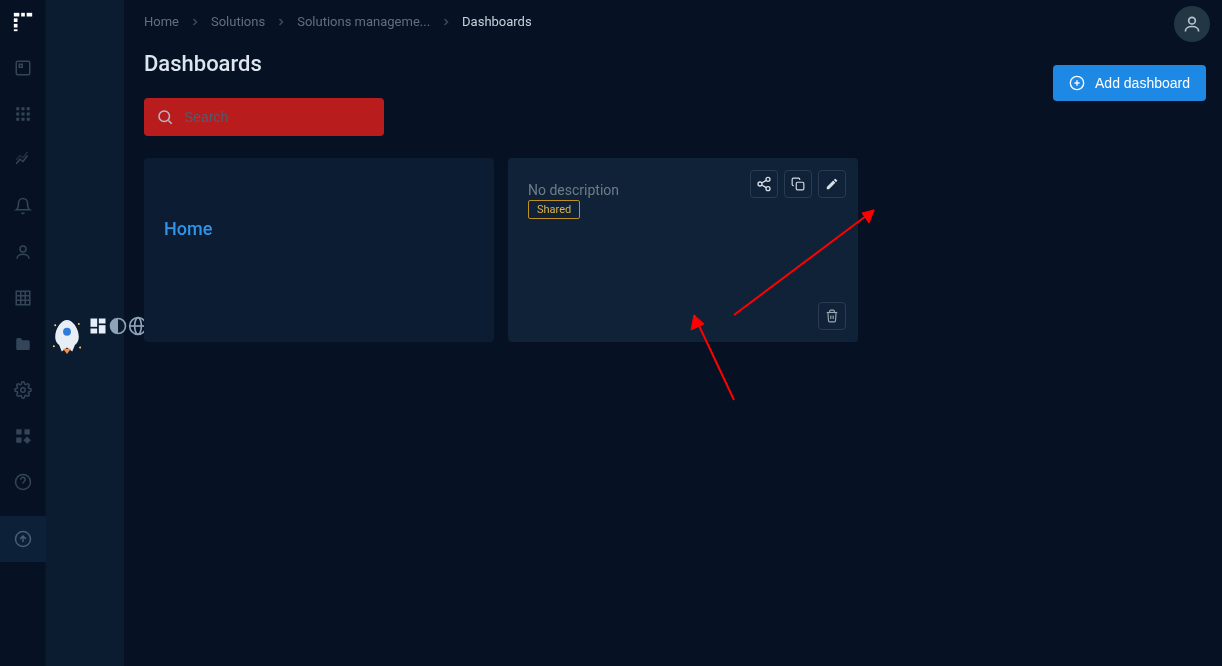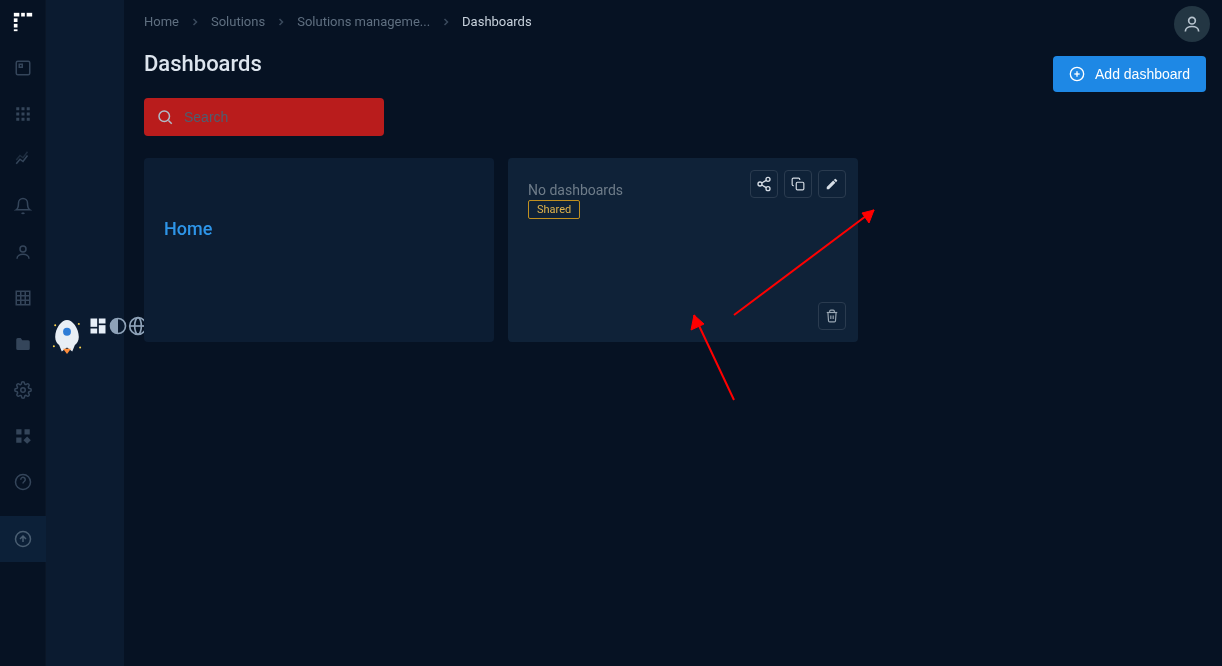--- a/index.html
+++ b/index.html
@@ -26,21 +26,21 @@
   .breadcrumb { display:flex; align-items:center; gap:10px; font-size:13px; color:#5f6f80;}
   .breadcrumb .crumb { cursor:pointer; color:#5f6f80;}
   .breadcrumb .crumb.current { color:#c8d2dd; cursor:default;}
   .breadcrumb .sep { color:#3a4a5c; display:flex; align-items:center;}
   .avatar { width:36px; height:36px; border-radius:50%; background:#233643; display:flex; align-items:center; justify-content:center; color:#b7c3ce; cursor:pointer; position:absolute; top:6px; right:12px;}
 
   .page-header { margin-top:22px;}
   .page-title { font-size:22px; font-weight:500; color:#dde5ee;}
   .page-subtitle { font-size:14px; color:#64727f; margin-top:6px;}
 
-  .add-btn { position:absolute; top:56px; right:16px; background:#1e88e5; color:#fff; border:none; border-radius:4px; height:36px; padding:0 16px; display:flex; align-items:center; gap:10px; font-size:14px; cursor:pointer;}
+  .add-btn { position:absolute; top:65px; right:16px; background:#1e88e5; color:#fff; border:none; border-radius:4px; height:36px; padding:0 16px; display:flex; align-items:center; gap:10px; font-size:14px; cursor:pointer;}
   .add-btn svg{stroke:#fff;}
 
   .search-wrap { margin-top:22px; width:240px; height:38px; background:#b91c1c; border-radius:4px; display:flex; align-items:center; padding:0 12px; gap:10px;}
   .search-wrap input { background:transparent; border:none; outline:none; color:#cfd8e2; font-size:14px; flex:1;}
   .search-wrap input::placeholder{color:#4d5e70;}
   .search-wrap .sicon{color:#b0bcc8;}
 
   .cards { display:flex; gap:14px; margin-top:22px;}
   .card { width:350px; height:184px; background:#0c1d33; border-radius:4px; padding:16px 20px; position:relative;}
   .card.hover{background:#0f2238;}
@@ -264,21 +264,21 @@
               <rect x="9" y="9" width="13" height="13" rx="2"></rect>
               <path d="M5 15H4a2 2 0 01-2-2V4a2 2 0 012-2h9a2 2 0 012 2v1"></path>
             </svg>
           </div>
         <div class="icon-btn">
             <svg width="14" height="14" viewBox="0 0 24 24" fill="#d6dde5">
               <path d="M3 17.25V21h3.75L17.81 9.94l-3.75-3.75L3 17.25zM20.71 7.04a1 1 0 000-1.41l-2.34-2.34a1 1 0 00-1.41 0l-1.83 1.83 3.75 3.75 1.83-1.83z"></path>
             </svg>
           </div>
       </div>
-      <div class="card-desc">No dashboards</div>
+      <div class="card-desc">No description</div>
       <span class="badge">Shared</span>
       <div class="icon-btn del-btn">
           <svg width="14" height="14" viewBox="0 0 24 24" fill="none" stroke="#9aa7b3" stroke-width="2">
             <polyline points="3 6 5 6 21 6"></polyline>
             <path d="M19 6l-1 14a2 2 0 01-2 2H8a2 2 0 01-2-2L5 6"></path>
             <path d="M10 11v6M14 11v6"></path>
             <path d="M8 6V4a2 2 0 012-2h4a2 2 0 012 2v2"></path>
           </svg>
         </div>
     </div>

